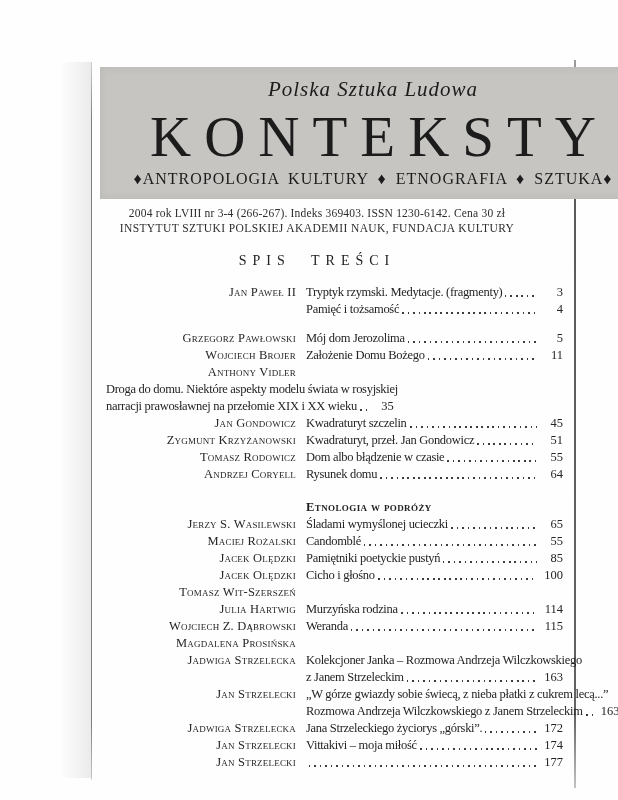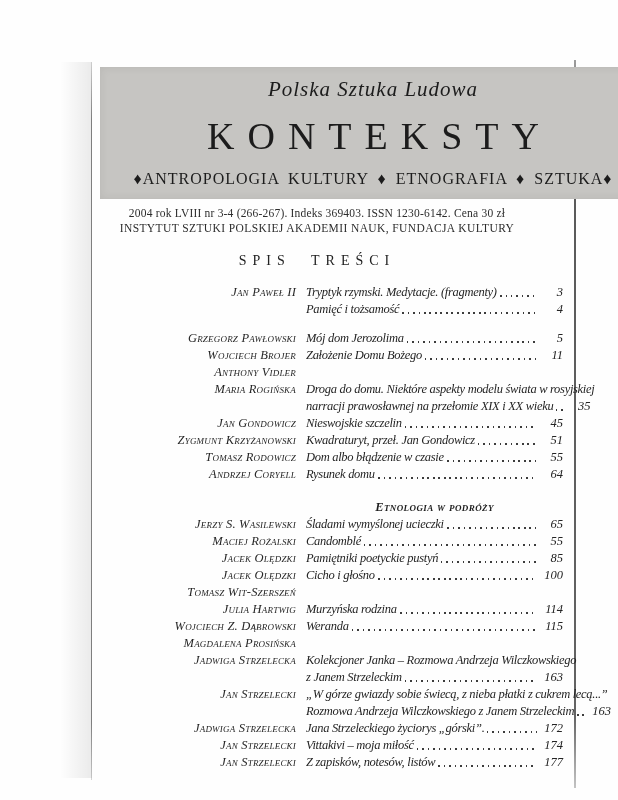--- a/index.html
+++ b/index.html
@@ -15,54 +15,54 @@
   .scan-line-right{position:absolute;left:574px;top:60px;width:2px;height:728px;
     background:linear-gradient(to bottom,rgba(60,60,60,.5),rgba(60,60,60,.85) 10%,rgba(60,60,60,.8) 90%,rgba(60,60,60,.3));}
   
   .masthead{
     position:absolute;left:100px;top:67px;width:546px;height:132px;
     background:#c6c5c2;box-shadow:inset 0 0 10px rgba(0,0,0,.07);
     display:flex;flex-direction:column;align-items:center;justify-content:space-between;
     padding:10px 0 11px 0;box-sizing:border-box;text-align:center;color:#1c1c1c;
   }
   .series-title{font-style:italic;font-size:21px;letter-spacing:1px;}
-  .journal-title{margin:0;font-weight:400;font-size:38px;line-height:1;
+  .journal-title{margin:0;font-weight:400;font-size:57px;line-height:1;
     letter-spacing:13px;padding-left:13px;white-space:nowrap;}
   .journal-subtitle{font-size:16px;letter-spacing:1px;word-spacing:4px;white-space:nowrap;}
   
   .issue-line{position:absolute;left:0;top:207px;width:668px;text-align:center;
     font-size:11.5px;color:#2c2c2c;letter-spacing:.2px;}
   .issue-line,.publisher-line{left:0;width:618px;transform:translateX(8px);}
   .publisher-line{position:absolute;top:222px;text-align:center;
     font-size:11.5px;color:#2c2c2c;letter-spacing:.4px;}
   .toc-heading{position:absolute;left:0;top:253px;width:618px;transform:translateX(8px);
     margin:0;text-align:center;font-weight:400;font-size:14px;
     letter-spacing:6px;word-spacing:11px;color:#222;}
   
   .toc{position:absolute;left:106px;top:284px;width:457px;}
-  .toc-group{margin-bottom:12px;font-style:italic;}
+  .toc-group{margin-bottom:12px;}
   .toc-group.before-section{margin-bottom:16px;}
   .toc-row{display:flex;align-items:flex-start;}
   .toc-author{
     width:190px;margin-right:10px;flex:0 0 auto;text-align:right;
     font-variant:small-caps;font-size:12.5px;line-height:17px;
     letter-spacing:.2px;color:#262626;white-space:nowrap;
   }
   .toc-body{width:257px;flex:0 0 auto;}
   .toc-line{display:flex;line-height:17px;font-size:12.5px;letter-spacing:-0.3px;}
   .toc-line .t{white-space:nowrap;}
   .toc-line .leader{
     flex:1 1 auto;min-width:8px;height:2px;align-self:flex-end;
     margin:0 4px 4px 3px;
     background-image:repeating-linear-gradient(to right,#3c3c3c 0 1.5px,transparent 1.5px 5.5px);
   }
   .toc-line .pg{flex:0 0 auto;min-width:22px;text-align:right;letter-spacing:0;}
   .toc-section{
     font-variant:small-caps;font-weight:700;font-size:12.5px;line-height:17px;
-    letter-spacing:.4px;margin-left:200px;color:#1f1f1f;text-align:center;
+    letter-spacing:.4px;margin-left:200px;color:#1f1f1f;
   }
 </style>
 </head>
 <body>
 
 <div class="page">
   <div class="scan-shade-left"></div>
   <div class="scan-line-left"></div>
   <div class="scan-line-right"></div>
 
@@ -118,37 +118,36 @@
               <span class="t">Założenie Domu Bożego</span>
               <span class="leader"></span>
               <span class="pg">11</span>
             </div>
           </div>
         </div>
         <div class="toc-row">
           <div class="toc-author">Anthony Vidler</div>
         </div>
         <div class="toc-row">
-          <div class="toc-author">Maria Rogińska</div>
           <div class="toc-body">
             <div class="toc-line">
               <span class="t">Droga do domu. Niektóre aspekty modelu świata w rosyjskiej</span>
             </div>
             <div class="toc-line">
               <span class="t">narracji prawosławnej na przełomie XIX i XX wieku</span>
               <span class="leader"></span>
               <span class="pg">35</span>
             </div>
           </div>
         </div>
         <div class="toc-row">
           <div class="toc-author">Jan Gondowicz</div>
           <div class="toc-body">
             <div class="toc-line">
-              <span class="t">Nieswojskie szczelin</span>
+              <span class="t">Kwadraturyt szczelin</span>
               <span class="leader"></span>
               <span class="pg">45</span>
             </div>
           </div>
         </div>
         <div class="toc-row">
           <div class="toc-author">Zygmunt Krzyżanowski</div>
           <div class="toc-body">
             <div class="toc-line">
               <span class="t">Kwadraturyt, przeł. Jan Gondowicz</span>
@@ -289,21 +288,20 @@
               <span class="t">Vittakivi – moja miłość</span>
               <span class="leader"></span>
               <span class="pg">174</span>
             </div>
           </div>
         </div>
         <div class="toc-row">
           <div class="toc-author">Jan Strzelecki</div>
           <div class="toc-body">
             <div class="toc-line">
-              <span class="t">Z zapisków, notesów, listów</span>
               <span class="leader"></span>
               <span class="pg">177</span>
             </div>
           </div>
         </div>
       </section>
     </main>
 </div>
 
 </body></html>

